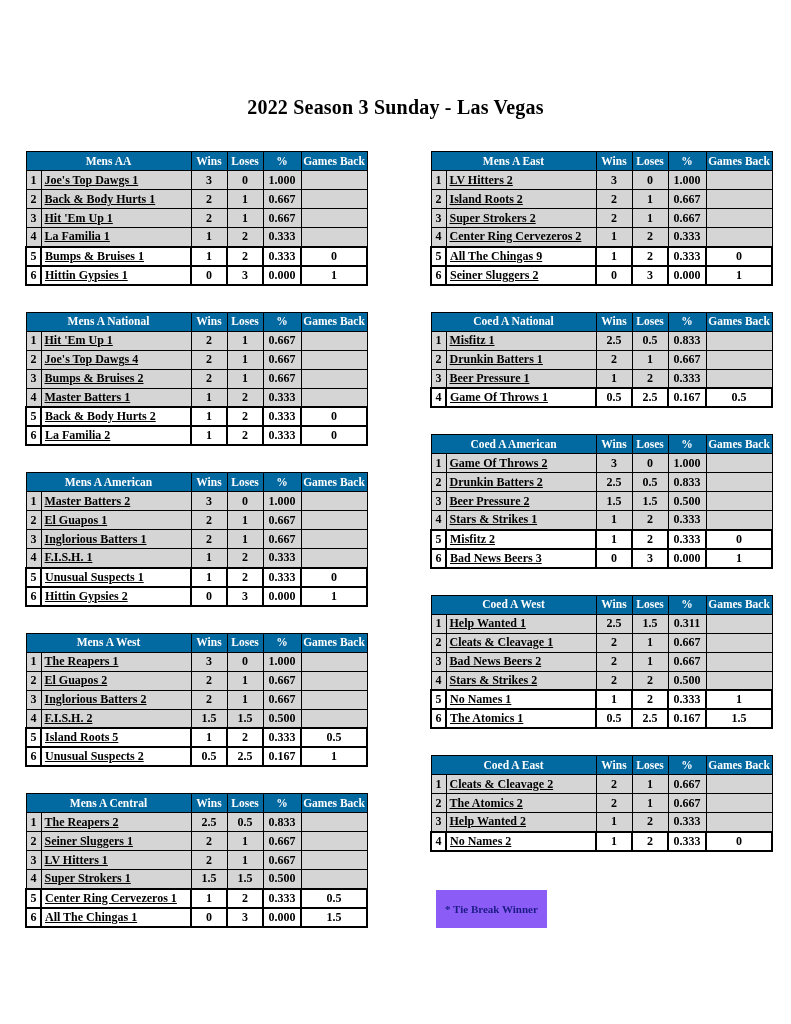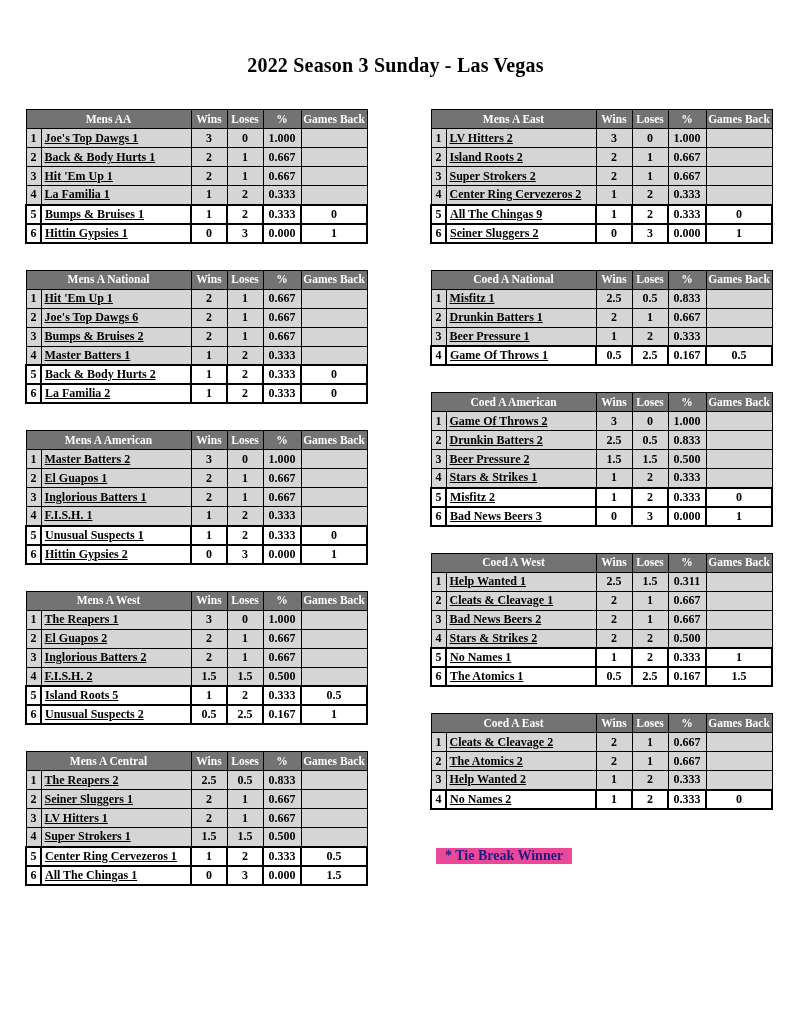--- a/index.html
+++ b/index.html
@@ -11,20 +11,21 @@
     width: 791px;
     height: 1024px;
     font-family: "Liberation Serif", "DejaVu Serif", serif;
     color: #000;
     overflow: hidden;
   }
   .page {
     box-sizing: border-box;
     width: 791px;
     padding: 54px 25px 0 25px;
+    margin-top: 42px;
   }
   h1.title {
     margin: 0 0 32px 0;
     text-align: center;
     font-size: 20px;
     font-weight: bold;
     letter-spacing: 0.2px;
   }
   .cols {
     display: flex;
@@ -51,40 +52,40 @@
     box-sizing: border-box;
     height: 19px;
     padding: 0 3px;
     font-size: 12px;
     font-weight: bold;
     white-space: nowrap;
     overflow: hidden;
     line-height: 17px;
   }
   table.standings thead th {
-    background: #737373;
+    background: #0369a1;
     color: #ffffff;
     text-align: center;
     font-size: 11.5px;
     padding: 0 1px;
   }
   table.standings td.rank { text-align: center; padding: 0 1px; }
   table.standings td.team { text-align: left; text-decoration: underline; }
   table.standings td.num  { text-align: center; }
 
   table.standings tr.gray td { background: #D5D5D5; }
   table.standings tr.hl td   { background: #ffffff; border-width: 2px; }
 
   .note {
     display: inline-block;
     margin: 12px 0 0 6px;
-    padding: 0 9px;
-    background: #ec4899;
+    padding: 13px 9px;
+    background: #8b5cf6;
     color: #1D1C86;
-    font-size: 14px;
+    font-size: 11px;
     font-weight: bold;
   }
 </style>
 </head>
 <body>
 
 <div class="page">
   <h1 class="title">2022 Season 3 Sunday - Las Vegas</h1>
   <div class="cols">
     <div class="col col-left" id="col-left">
@@ -179,21 +180,21 @@
             <tr class="gray">
               <td class="rank">1</td>
               <td class="team">Hit 'Em Up 1</td>
               <td class="num">2</td>
               <td class="num">1</td>
               <td class="num">0.667</td>
               <td class="num"></td>
             </tr>
             <tr class="gray">
               <td class="rank">2</td>
-              <td class="team">Joe's Top Dawgs 6</td>
+              <td class="team">Joe's Top Dawgs 4</td>
               <td class="num">2</td>
               <td class="num">1</td>
               <td class="num">0.667</td>
               <td class="num"></td>
             </tr>
             <tr class="gray">
               <td class="rank">3</td>
               <td class="team">Bumps &amp; Bruises 2</td>
               <td class="num">2</td>
               <td class="num">1</td>

